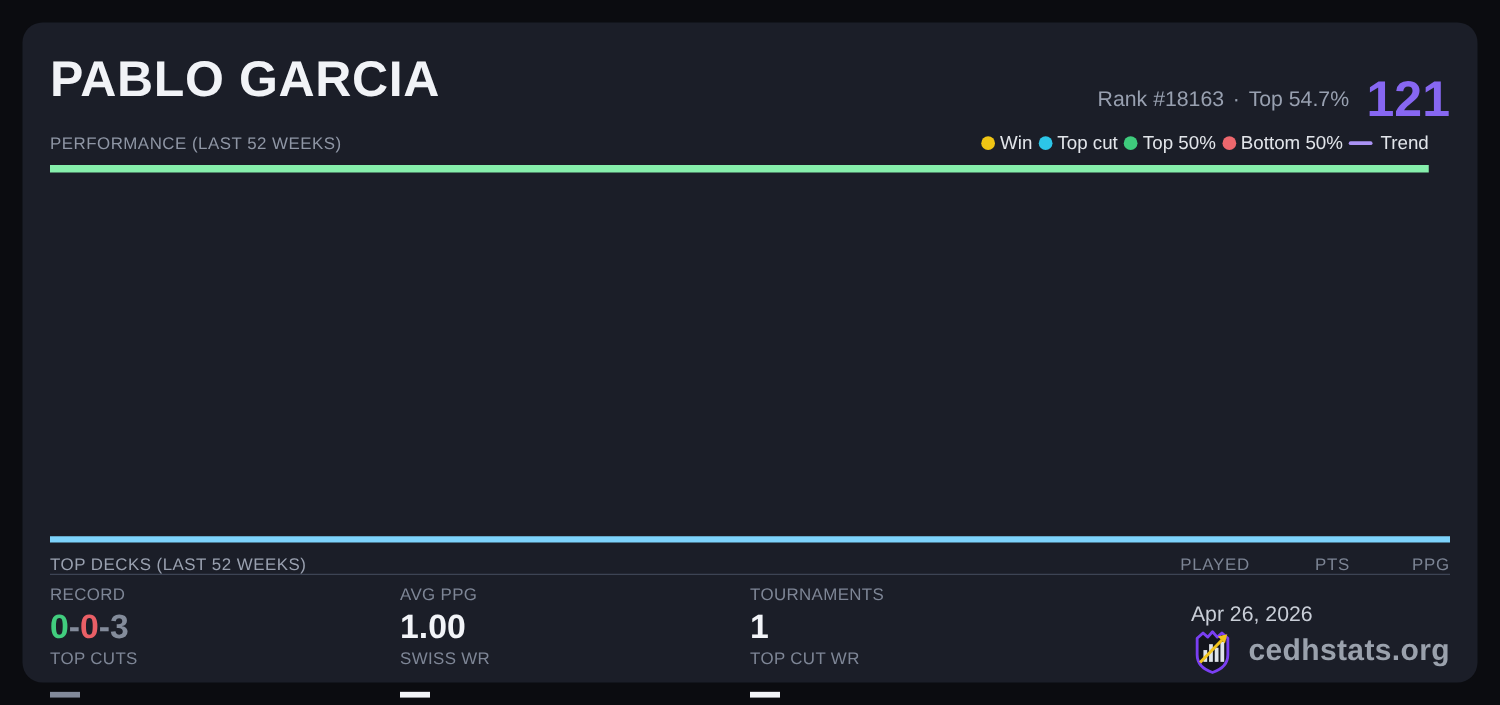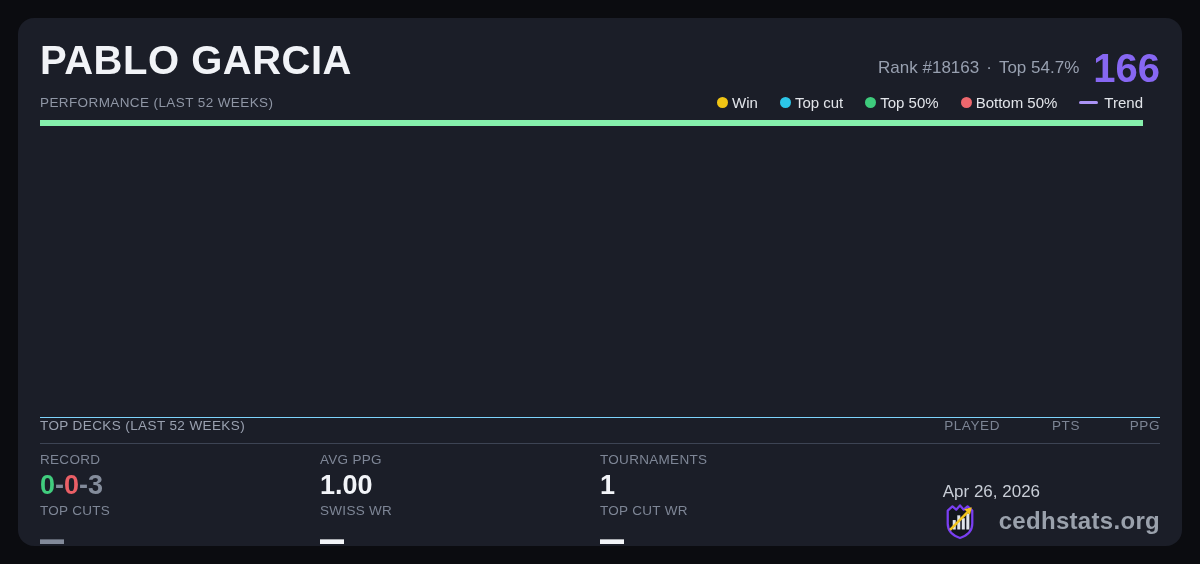--- a/index.html
+++ b/index.html
@@ -14,22 +14,22 @@
     position: absolute;
     left: 18px; top: 18px;
     width: 1164px; height: 528px;
     background: #1b1e28;
     border-radius: 16px;
     padding: 0 22px;
     box-sizing: border-box;
   }
   
   .card-header {
-    display: flex; justify-content: space-between; align-items: center;
-    padding-top: 14px; height: 56px;
+    display: flex; justify-content: space-between; align-items: flex-start;
+    padding-top: 26px; height: 56px;
   }
   .player-name {
     margin: 0;
     font-size: 40px; font-weight: 800;
     letter-spacing: 0.5px;
     color: #f1f3f7;
     line-height: 1;
   }
   .header-right { display: flex; align-items: center; gap: 14px; margin-top: 16px; }
   .rank-text { font-size: 17px; color: #98a0b0; }
@@ -40,31 +40,31 @@
   
   .perf-header {
     display: flex; justify-content: space-between; align-items: center;
     margin-right: 17px;
     padding: 6px 0 9px;
     border-bottom: 6px solid #86efac;
   }
   .section-title {
     font-size: 13.5px; color: #8f96a5; letter-spacing: 0.4px;
   }
-  .legend { display: flex; align-items: center; gap: 22px; }
+  .legend { display: flex; align-items: center; gap: 5px; }
   .legend-item { display: flex; align-items: center; gap: 4px; font-size: 15px; color: #e2e5ea; }
   .legend-dot { width: 11px; height: 11px; border-radius: 50%; background: #888; }
   .legend-line { width: 19px; height: 3px; border-radius: 2px; background: #ab93f5; margin-right: 2px; }
   
   .chart-area { height: 291px; }
   
   .decks-header {
-    display: flex; align-items: flex-start;
+    display: flex; align-items: flex-end;
     height: 25px;
-    border-top: 1px solid #7dd3fc;
+    border-top: 5px solid #7dd3fc;
     border-bottom: 1px solid #3d4454;
   }
   .decks-title { flex: 1; font-size: 13.5px; color: #9aa1b0; letter-spacing: 0.4px; }
   .decks-col { width: 80px; text-align: right; font-size: 13.5px; color: #7c8494; letter-spacing: 0.6px; }
   
   .stats-grid {
     display: grid; grid-template-columns: repeat(4, 1fr);
     padding-top: 9px;
   }
   .stat-label { font-size: 13.5px; color: #7e8696; letter-spacing: 0.3px; line-height: 14px; }
@@ -77,33 +77,33 @@
   .rec-sep { color: #828a9a; }
   .stat-value.dash {
     display: inline-block;
     transform: scaleY(1.9);
     margin-top: 6px;
     font-size: 24px;
   }
   
   .footer { position: absolute; right: 22px; bottom: 6px; text-align: left; }
   .footer-date { font-size: 17px; color: #c9ced7; line-height: 20px; }
-  .brand-row { display: flex; align-items: center; justify-content: flex-end; gap: 22px; height: 38px; }
+  .brand-row { display: flex; align-items: center; justify-content: flex-end; gap: 12px; height: 38px; }
   .brand-text { font-size: 24px; font-weight: 700; color: #9aa1ac; letter-spacing: 0.3px; }
 </style>
 </head>
 <body>
 
 <div class="card">
 
   <div class="card-header">
     <h1 class="player-name">PABLO GARCIA</h1>
     <div class="header-right">
       <span class="rank-text"><span>Rank #18163</span><span class="sep">·</span><span>Top 54.7%</span></span>
-      <span class="score" style="color: rgb(135, 103, 242);">166</span>
+      <span class="score" style="color: rgb(135, 103, 242);">121</span>
     </div>
   </div>
 
   <div class="perf-header">
     <span class="section-title">PERFORMANCE (LAST 52 WEEKS)</span>
     <div class="legend">
       <span class="legend-item">
         <span class="legend-dot" style="background: rgb(240, 197, 20);"></span>
         <span>Win</span>
       </span>

